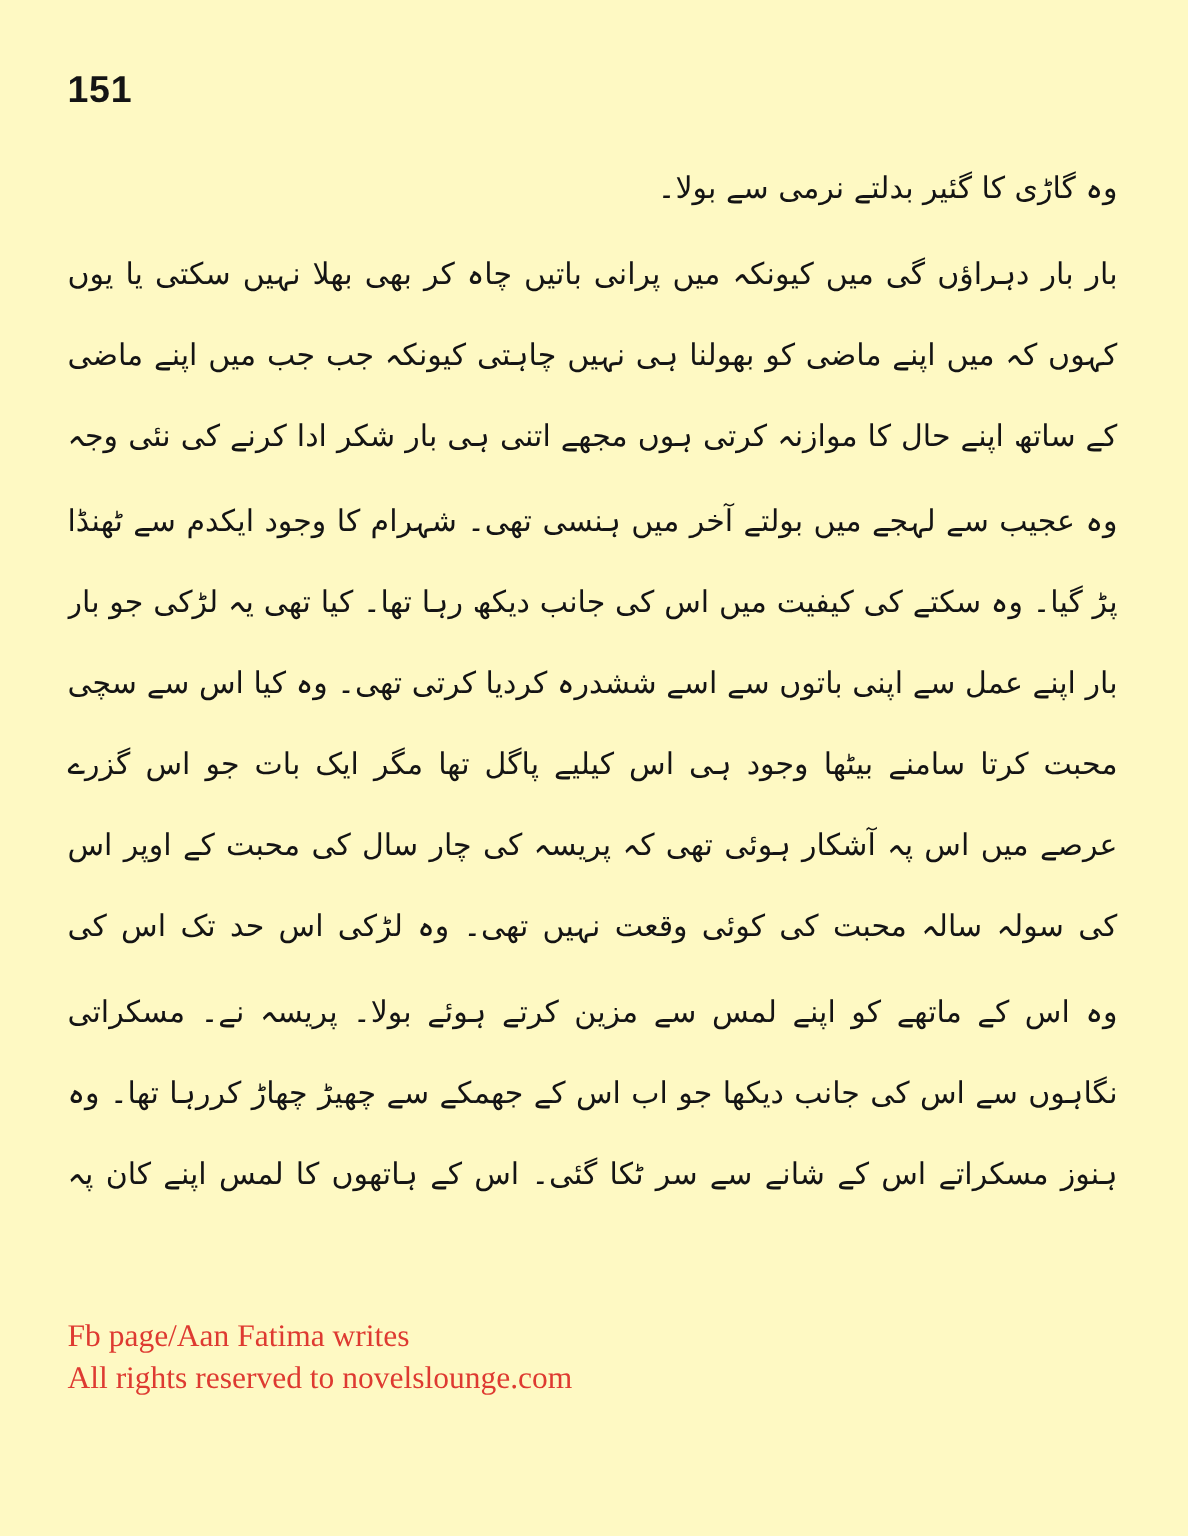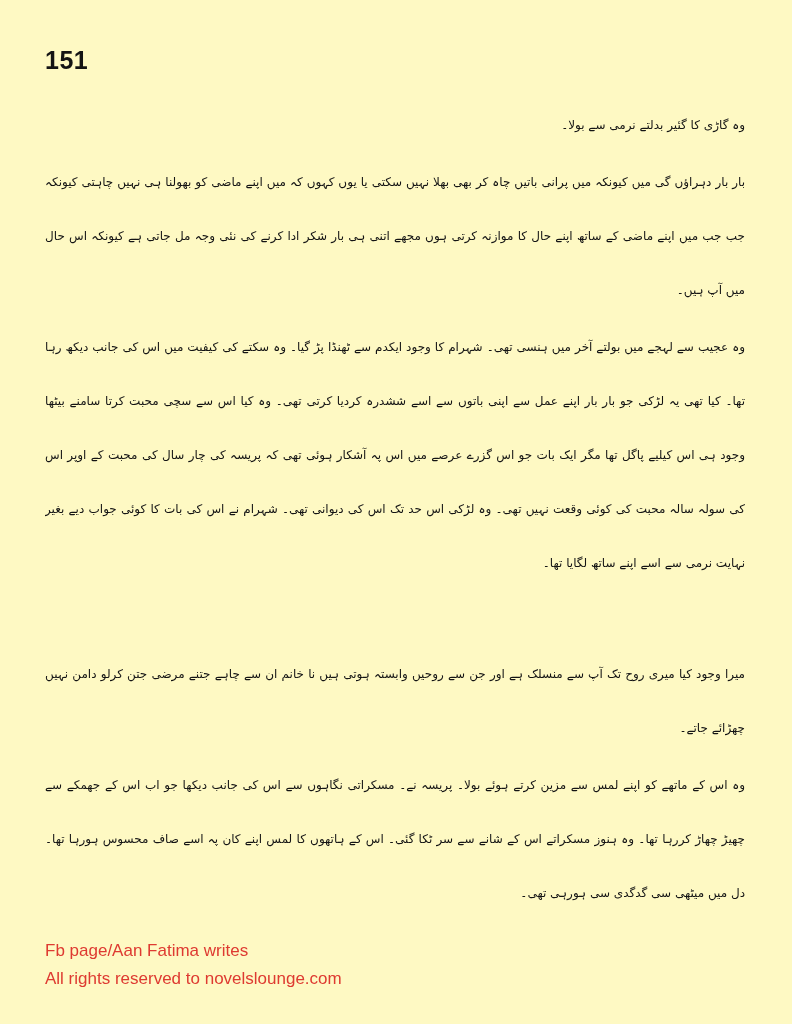--- a/index.html
+++ b/index.html
@@ -43,57 +43,56 @@
     right: 47px;
     top: 98px;
   }
   .para {
     direction: rtl;
     unicode-bidi: embed;
     text-align: justify;
     text-align-last: right;
     -moz-text-align-last: right;
     font-family: "DejaVu Sans", sans-serif;
-    font-size: 12px;
+    font-size: 20px;
     line-height: 54px;
     color: var(--text-black, #141414);
     margin: 0 0 3px 0;
     overflow: hidden;
   }
   .para.lines-1 { height: 54px; }
   .para.lines-2 { height: 108px; }
   .para.lines-3 { height: 162px; }
   .para.lines-6 { height: 324px; }
   .footer {
     position: absolute;
     left: 45px;
-    top: 937px;
-    font-family: Liberation Sans, sans-serif;
-    font-size: 17px;
+    top: 876px;
+    font-family: Liberation Serif, serif;
+    font-size: 21px;
     line-height: 28px;
     color: var(--footer-red, #de3a31);
   }
   .footer div { white-space: nowrap; }
 </style>
 </head>
 <body>
 
 <div class="page">
 
   <div class="page-number">151</div>
 
 
   <div class="content">
     <p class="para lines-1" dir="rtl">وہ گاڑی کا گئیر بدلتے نرمی سے بولا۔</p>
 
     <p class="para lines-3" dir="rtl">بار بار دہراؤں گی میں کیونکہ میں پرانی باتیں چاہ کر بھی بھلا نہیں سکتی یا یوں کہوں کہ میں اپنے ماضی کو بھولنا ہی نہیں چاہتی کیونکہ جب جب میں اپنے ماضی کے ساتھ اپنے حال کا موازنہ کرتی ہوں مجھے اتنی ہی بار شکر ادا کرنے کی نئی وجہ مل جاتی ہے کیونکہ اس حال میں آپ ہیں۔</p>
 
     <p class="para lines-6" dir="rtl">وہ عجیب سے لہجے میں بولتے آخر میں ہنسی تھی۔ شہرام کا وجود ایکدم سے ٹھنڈا پڑ گیا۔ وہ سکتے کی کیفیت میں اس کی جانب دیکھ رہا تھا۔ کیا تھی یہ لڑکی جو بار بار اپنے عمل سے اپنی باتوں سے اسے ششدرہ کردیا کرتی تھی۔ وہ کیا اس سے سچی محبت کرتا سامنے بیٹھا وجود ہی اس کیلیے پاگل تھا مگر ایک بات جو اس گزرے عرصے میں اس پہ آشکار ہوئی تھی کہ پریسہ کی چار سال کی محبت کے اوپر اس کی سولہ سالہ محبت کی کوئی وقعت نہیں تھی۔ وہ لڑکی اس حد تک اس کی دیوانی تھی۔ شہرام نے اس کی بات کا کوئی جواب دیے بغیر نہایت نرمی سے اسے اپنے ساتھ لگایا تھا۔</p>
 
-    <p class="para lines-2" dir="rtl">میرا وجود کیا میری روح تک آپ سے منسلک ہے اور جن سے روحیں وابستہ ہوتی ہیں نا خانم ان سے چاہے جتنے مرضی جتن کرلو دامن نہیں چھڑائے جاتے۔</p>
 
     <p class="para lines-3" dir="rtl">وہ اس کے ماتھے کو اپنے لمس سے مزین کرتے ہوئے بولا۔ پریسہ نے۔ مسکراتی نگاہوں سے اس کی جانب دیکھا جو اب اس کے جھمکے سے چھیڑ چھاڑ کررہا تھا۔ وہ ہنوز مسکراتے اس کے شانے سے سر ٹکا گئی۔ اس کے ہاتھوں کا لمس اپنے کان پہ اسے صاف محسوس ہورہا تھا۔ دل میں میٹھی سی گدگدی سی ہورہی تھی۔</p>
   </div>
 
   <div class="footer">
     <div>Fb page/Aan Fatima writes</div>
     <div>All rights reserved to novelslounge.com</div>
   </div>
 
 </div>

